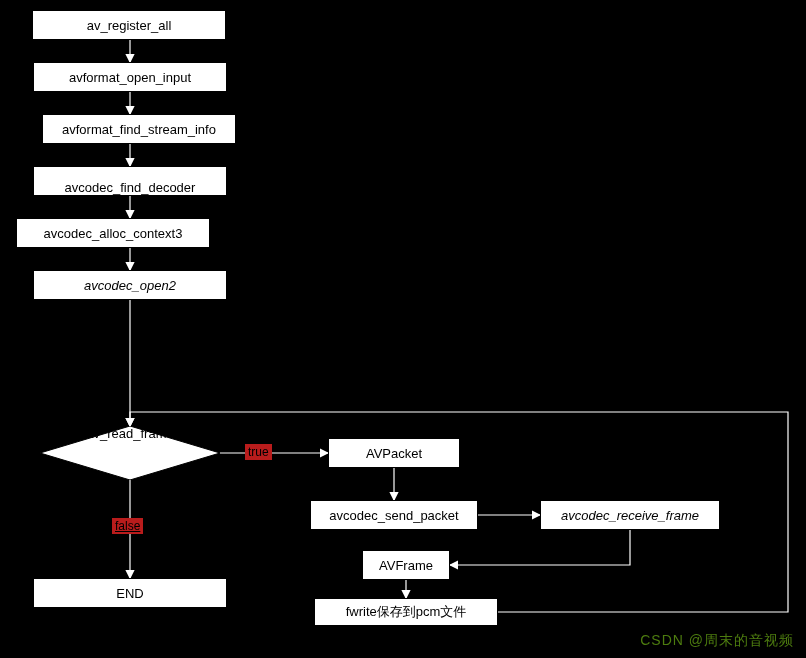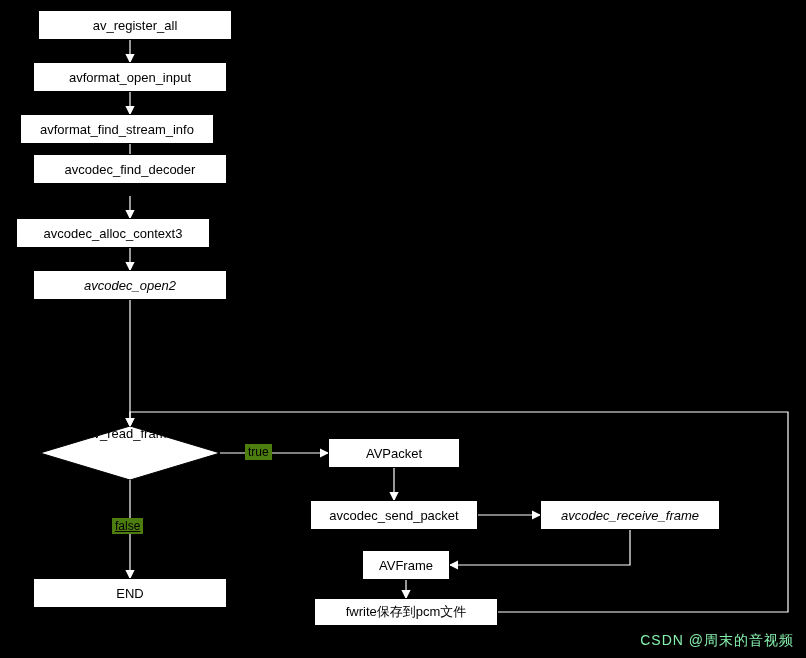--- a/index.html
+++ b/index.html
@@ -20,30 +20,30 @@
     border: 1px solid #000;
     display: flex;
     align-items: center;
     justify-content: center;
     color: #000;
     text-align: center;
     white-space: nowrap;
   }
   .label {
     position: absolute;
-    background: #4d7c0f;
+    background: #b91c1c;
     color: #000;
     padding: 1px 3px;
     font-size: 12px;
   }
   .watermark {
     position: absolute;
     bottom: 8px;
     right: 12px;
-    color: #86efac;
+    color: #4d7c0f;
     font-size: 14px;
     letter-spacing: 1px;
   }
   svg.arrows {
     position: absolute;
     left: 0; top: 0;
     width: 806px; height: 658px;
     pointer-events: none;
   }
   .diamond {
@@ -85,30 +85,30 @@
     <line x1="478" y1="515" x2="540" y2="515"></line>
 
     <polyline points="630,530 630,565 450,565"></polyline>
 
     <line x1="406" y1="580" x2="406" y2="598"></line>
 
     <polyline points="498,612 788,612 788,412 130,412 130,426"></polyline>
   </g>
 </svg>
 
-<div class="node" style="left:38px; top:10px; width:194px; height:30px;align-items:center;">
+<div class="node" style="left:32px; top:10px; width:194px; height:30px;align-items:center;">
   <span>av_register_all</span>
 </div>
 <div class="node" style="left:33px; top:62px; width:194px; height:30px;">
   <span>avformat_open_input</span>
 </div>
-<div class="node" style="left:20px; top:114px; width:194px; height:30px;">
+<div class="node" style="left:42px; top:114px; width:194px; height:30px;">
   <span>avformat_find_stream_info</span>
 </div>
-<div class="node" style="left:33px; top:154px; width:194px; height:30px;">
+<div class="node" style="left:33px; top:166px; width:194px; height:30px;align-items:flex-end;">
   <span>avcodec_find_decoder</span>
 </div>
 <div class="node" style="left:16px; top:218px; width:194px; height:30px;">
   <span>avcodec_alloc_context3</span>
 </div>
 <div class="node" style="left:33px; top:270px; width:194px; height:30px;font-style:italic;">
   <span>avcodec_open2</span>
 </div>
 
 <div class="diamond" style="left:40px; top:426px; width:180px; height:54px;">

